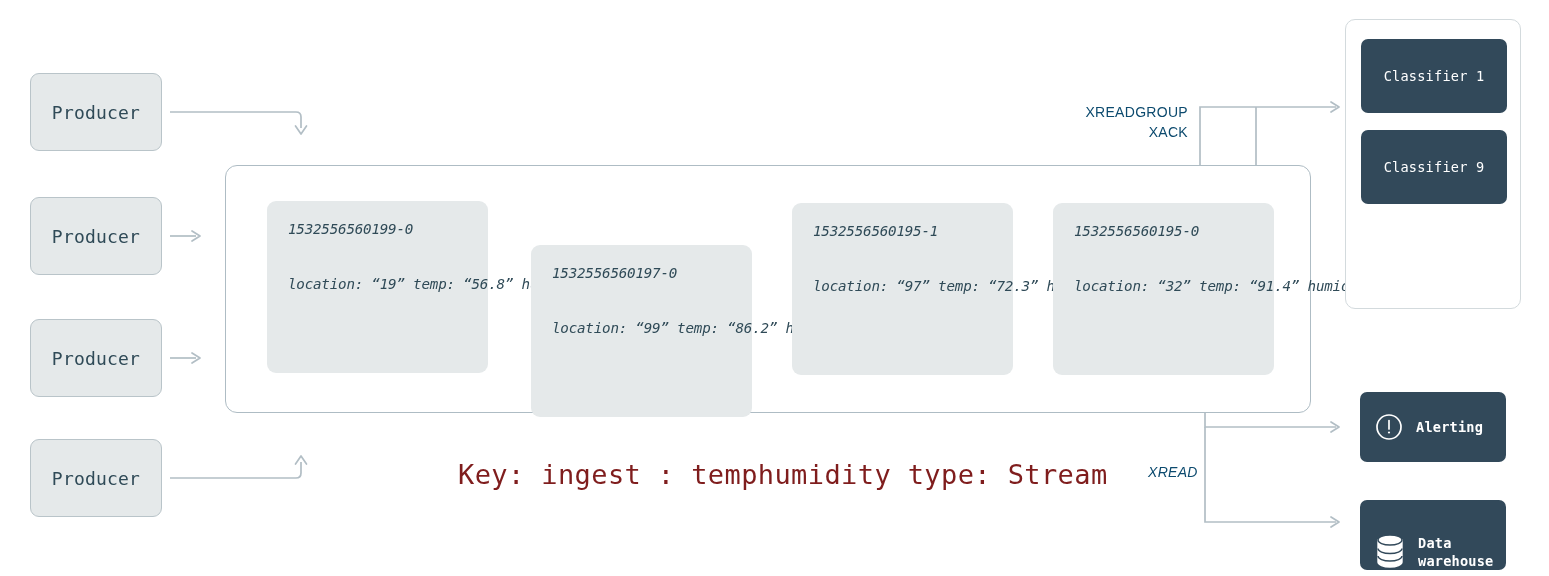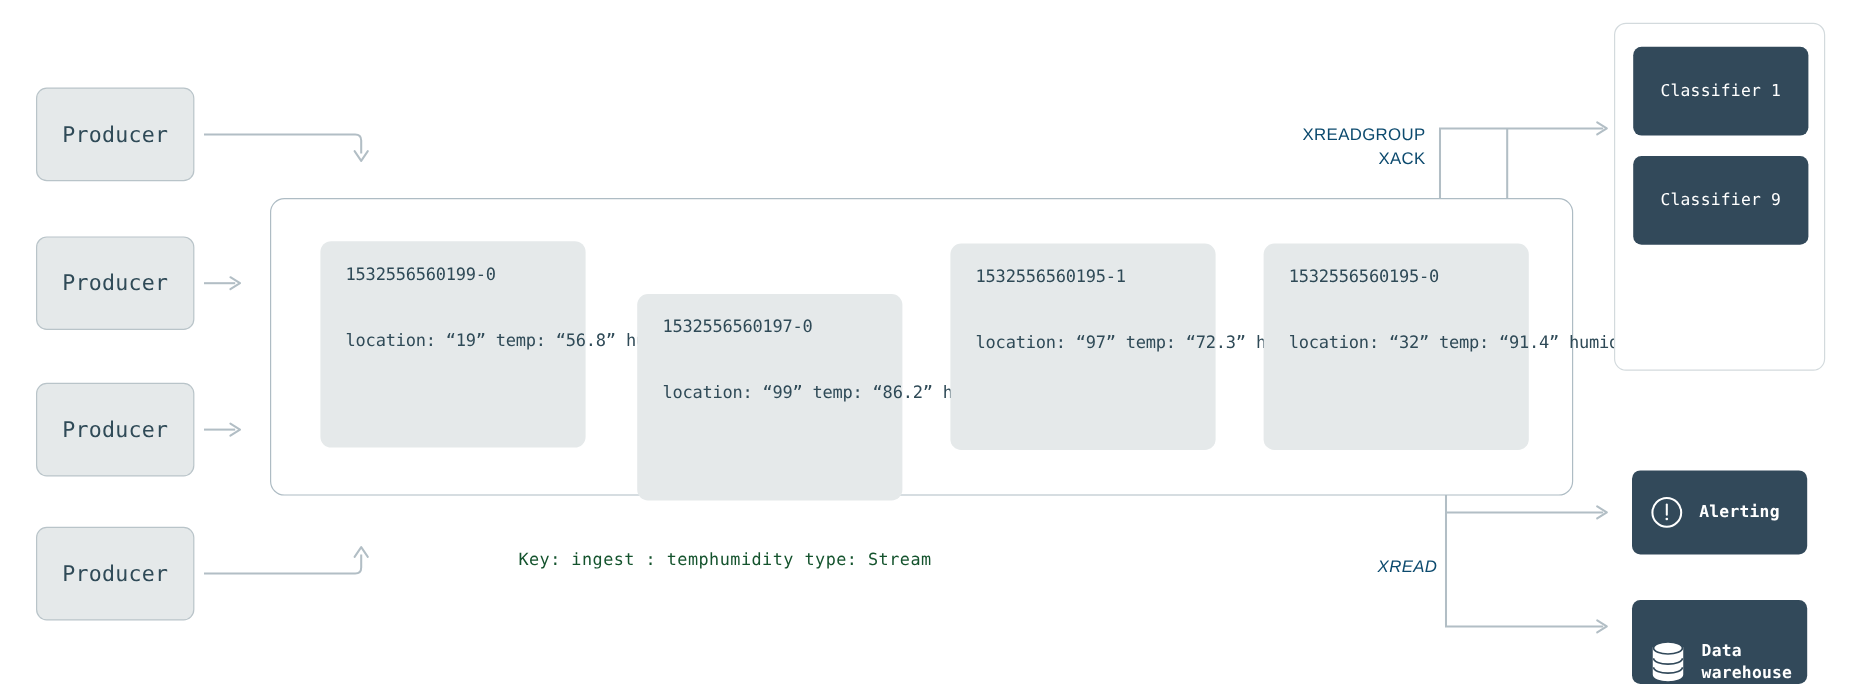--- a/index.html
+++ b/index.html
@@ -53,44 +53,45 @@
     background: #ffffff;
   }
 
   .stream-entry {
     width: 221px;
     height: 172px;
     background: #e5e9ea;
     border-radius: 9px;
     box-sizing: border-box;
     padding: 20px 0 0 21px;
+    font-style: italic;
   }
   .entry-id {
     font-family: "DejaVu Sans Mono", monospace;
     font-size: 14.2px;
     color: #2f4a57;
     letter-spacing: -0.2px;
     white-space: nowrap;
   }
   .entry-fields {
     margin-top: 38px;
     font-family: "DejaVu Sans Mono", monospace;
     font-size: 14.2px;
     color: #2f4a57;
     line-height: 19px;
     letter-spacing: -0.2px;
     white-space: nowrap;
   }
 
   .key-caption {
-    left: 432px;
+    left: 458px;
     top: 459px;
     font-family: "DejaVu Sans Mono", monospace;
-    font-size: 14px;
-    color: #14532d;
+    font-size: 27px;
+    color: #7f1d1d;
     letter-spacing: 0.4px;
     white-space: nowrap;
   }
 
   
   .classifier-group {
     left: 1345px;
     top: 19px;
     width: 176px;
     height: 290px;

